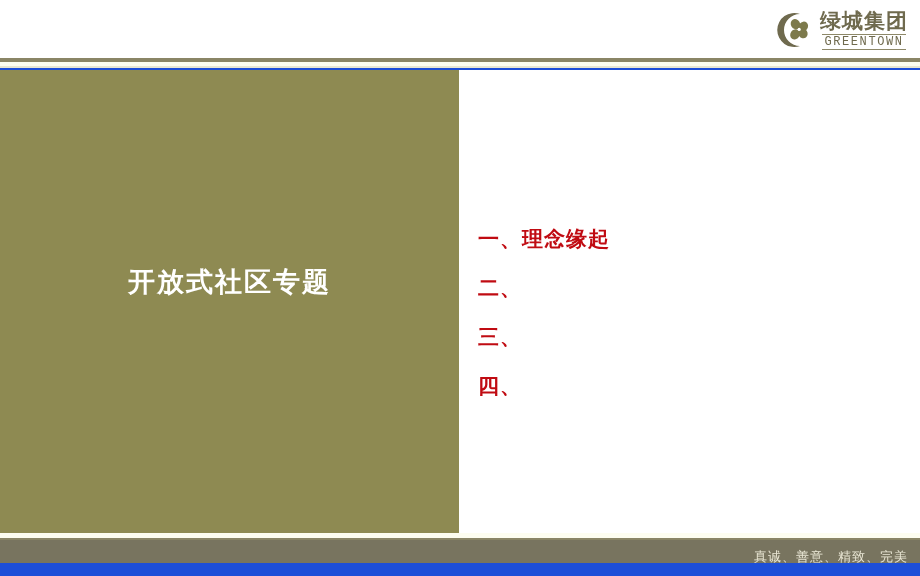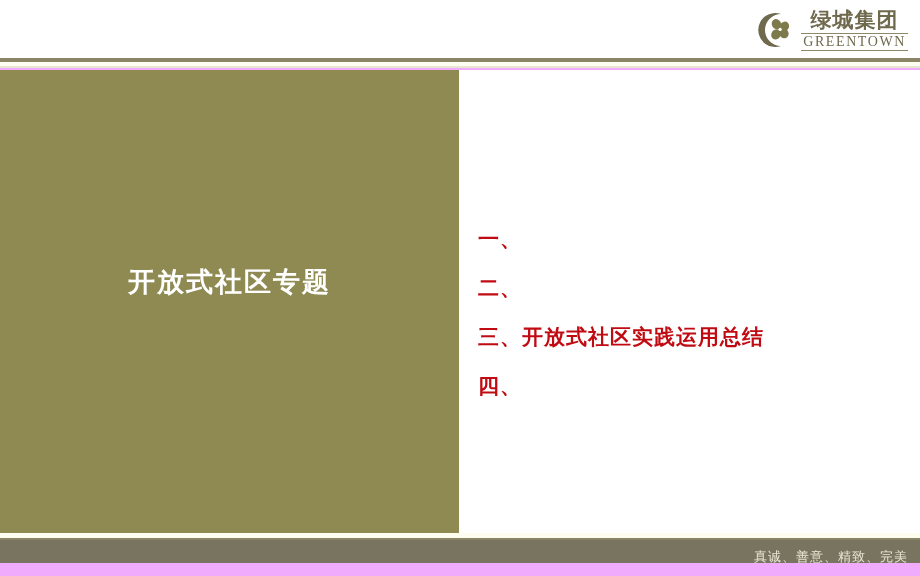--- a/index.html
+++ b/index.html
@@ -10,21 +10,21 @@
     width: 920px;
     height: 576px;
     background: #ffffff;
     font-family: "Liberation Sans", "DejaVu Sans", sans-serif;
     overflow: hidden;
   }
   .slide {
     position: relative;
     width: 920px;
     height: 576px;
-    background: #f0abfc;
+    background: #1d4ed8;
     overflow: hidden;
   }
 
   
   .header {
     position: absolute;
     left: 0; top: 0;
     width: 920px; height: 58px;
     background: #ffffff;
   }
@@ -55,22 +55,22 @@
     letter-spacing: 1px;
     font-family: "DejaVu Sans", "Liberation Sans", sans-serif;
   }
   .logo-en-wrap {
     margin-top: 2px;
     border-top: 1px solid #8d8868;
     border-bottom: 1px solid #8d8868;
     padding: 1px 2px;
   }
   .logo-en {
-    font-size: 14px;
-    font-family: Liberation Serif, serif;
+    font-size: 12px;
+    font-family: Liberation Mono, monospace;
     color: #6f6a4e;
     letter-spacing: 1.6px;
     display: block;
   }
 
   
   .divider {
     position: absolute;
     left: 0; top: 58px;
     width: 920px; height: 12px;
@@ -210,29 +210,29 @@
 
   <div class="left-panel">
     <div class="left-title">开放式社区专题</div>
   </div>
 
   <div class="right-panel">
     <div class="agenda">
 
       <div class="agenda-item">
         <span class="agenda-num">一、</span>
+        <span class="agenda-label">理念缘起</span>
       </div>
 
       <div class="agenda-item">
         <span class="agenda-num">二、</span>
       </div>
 
       <div class="agenda-item">
         <span class="agenda-num">三、</span>
-        <span class="agenda-label">开放式社区实践运用总结</span>
       </div>
 
       <div class="agenda-item">
         <span class="agenda-num">四、</span>
       </div>
 
     </div>
   </div>
 
   <div class="footer-sep"></div>

